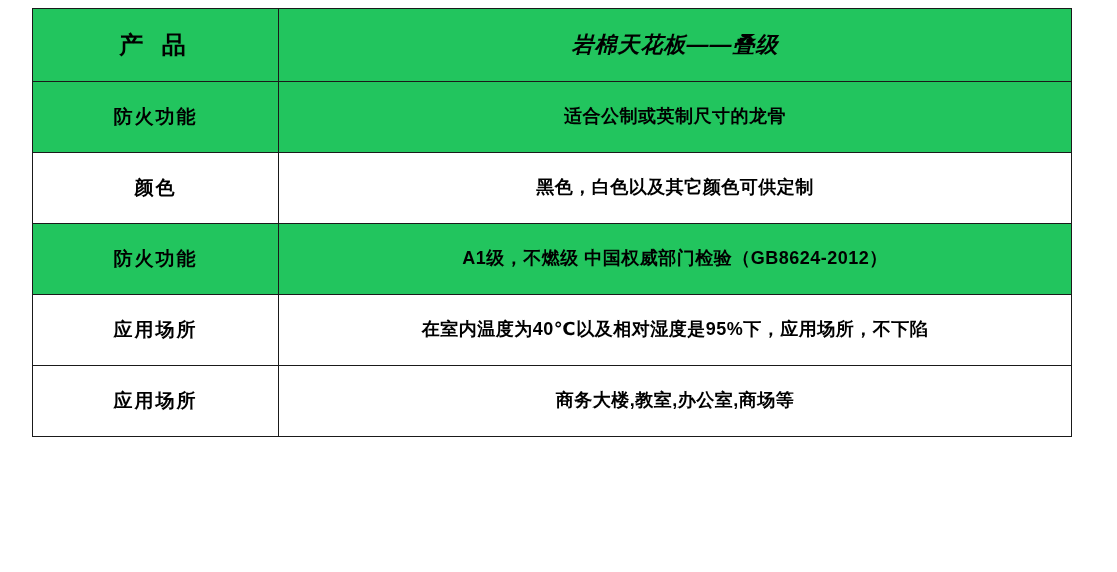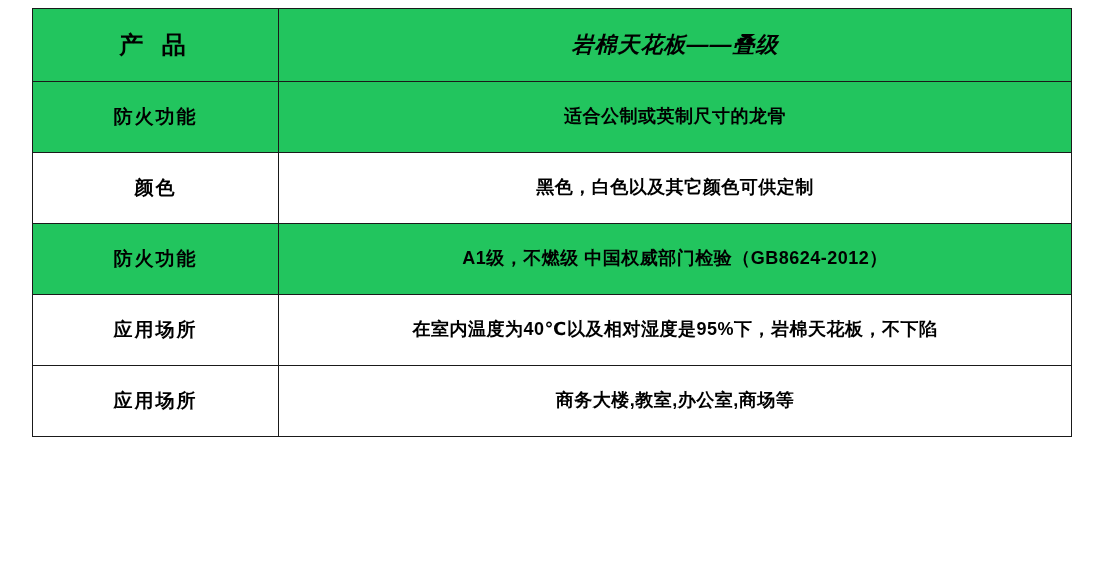--- a/index.html
+++ b/index.html
@@ -80,21 +80,21 @@
       <tr class="plain">
         <td class="label">颜色</td>
         <td class="value">黑色，白色以及其它颜色可供定制</td>
       </tr>
       <tr class="shade">
         <td class="label">防火功能</td>
         <td class="value">A1级，不燃级 中国权威部门检验（GB8624-2012）</td>
       </tr>
       <tr class="plain">
         <td class="label">应用场所</td>
-        <td class="value">在室内温度为40℃以及相对湿度是95%下，岩棉天花板，不下陷</td>
+        <td class="value">在室内温度为40℃以及相对湿度是95%下，应用场所，不下陷</td>
       </tr>
       <tr class="plain">
         <td class="label">应用场所</td>
         <td class="value">商务大楼,教室,办公室,商场等</td>
       </tr>
     </tbody>
   </table>
 </div>
 
 </body></html>

